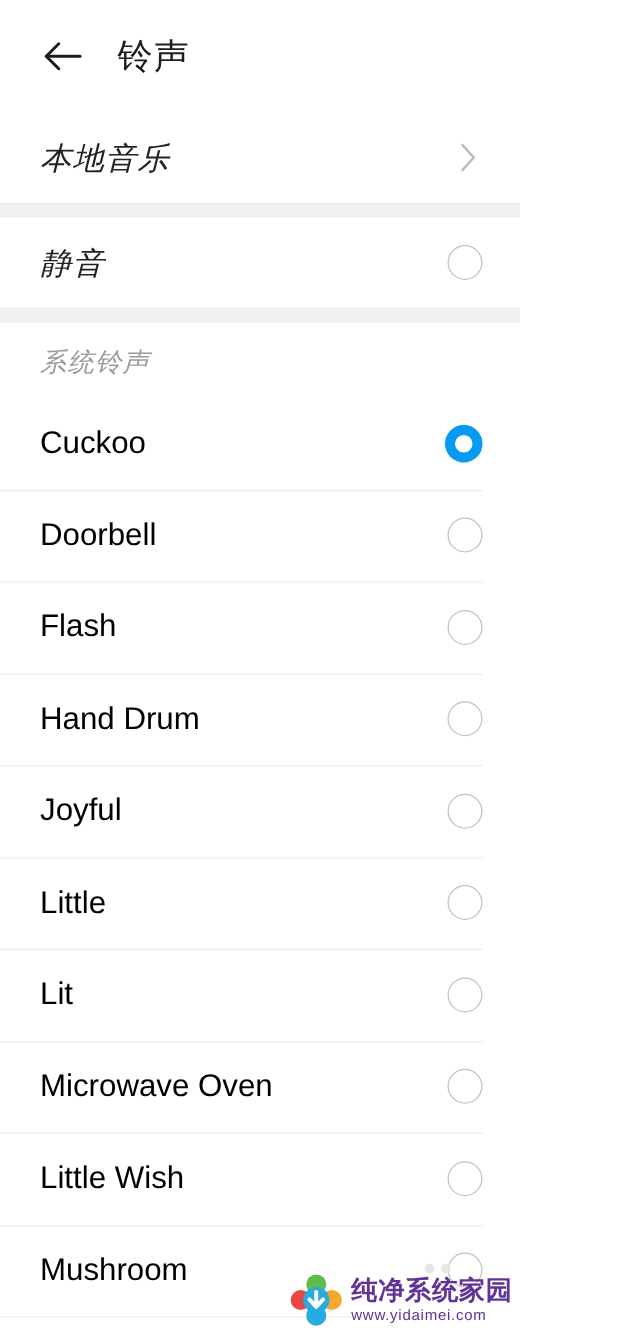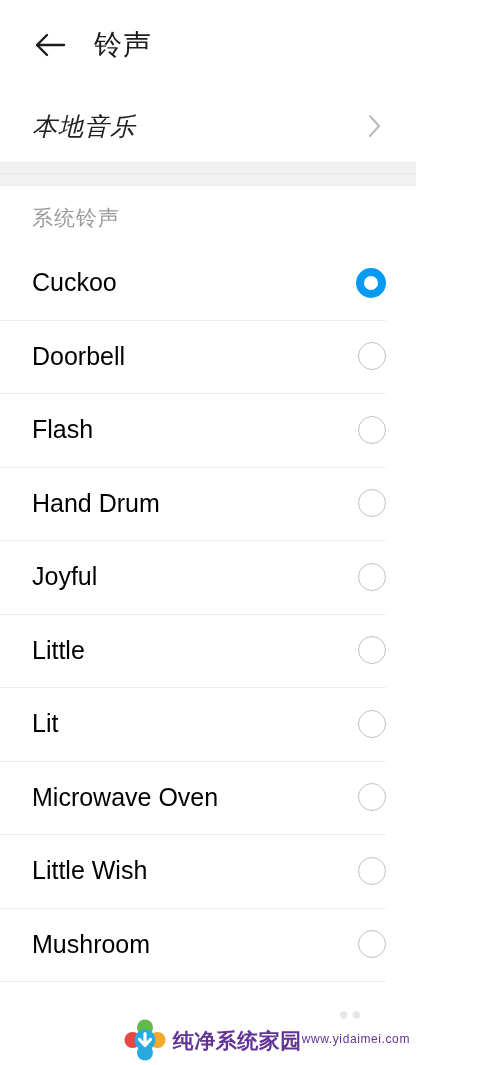--- a/index.html
+++ b/index.html
@@ -72,20 +72,21 @@
     border-bottom:1px solid #ebebeb;
   }
 
   
   .section-header {
     padding:18px 32px 14px 32px;
     font-size:21px;
     color:#9b9b9b;
     letter-spacing:1px;
     background:#ffffff;
+    font-style:italic;
   }
 
   
   .list { background:#ffffff; }
   .tone-row {
     height:73.5px;
     display:flex;
     align-items:center;
     padding:0 30px 0 32px;
     background:#ffffff;
@@ -147,21 +148,21 @@
   
   .watermark {
     position:absolute;
     right:6px; bottom:4px;
     display:flex;
     align-items:center;
     gap:7px;
     opacity:.97;
   }
   .wm-icon { width:42px; height:42px; flex:0 0 auto; }
-  .wm-text { display:flex; line-height:1; }
+  .wm-text { display:flex; flex-direction:column; line-height:1; }
   .wm-title {
     font-size:21px;
     font-weight:bold;
     color:#5b2d91;
     letter-spacing:.5px;
   }
   .wm-url {
     font-size:12px;
     color:#5b2d91;
     letter-spacing:.6px;
@@ -194,20 +195,24 @@
     <div class="row-label cjk">本地音乐</div>
     <div class="chevron">
       <svg width="16" height="26" viewBox="0 0 16 26" fill="none" aria-hidden="true">
         <path d="M3 3 L12 13 L3 23" stroke="#b9b9b9" stroke-width="2" stroke-linecap="round" stroke-linejoin="round"></path>
       </svg>
     </div>
   </div>
 
   <div class="band"></div>
 
+  <div class="row">
+    <div class="row-label cjk">静音</div>
+    <div class="radio"></div>
+  </div>
 
   <div class="band"></div>
 
   <div class="section-header">系统铃声</div>
 
   <div class="list" id="tone-list">
       <div class="tone-row">
         <div class="tone-name">Cuckoo</div>
         <div class="radio selected"></div>
       </div>

